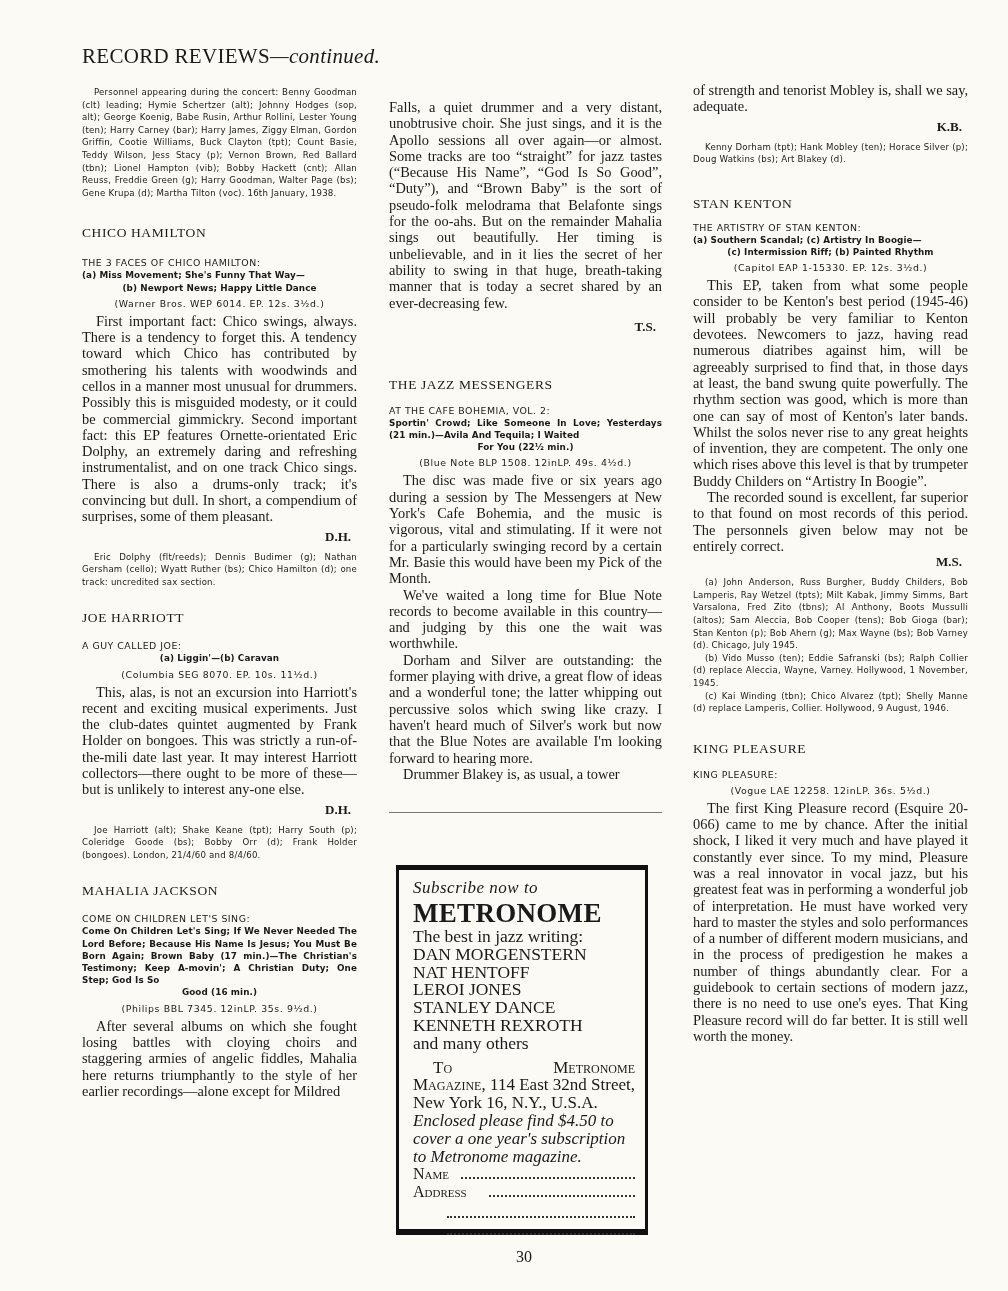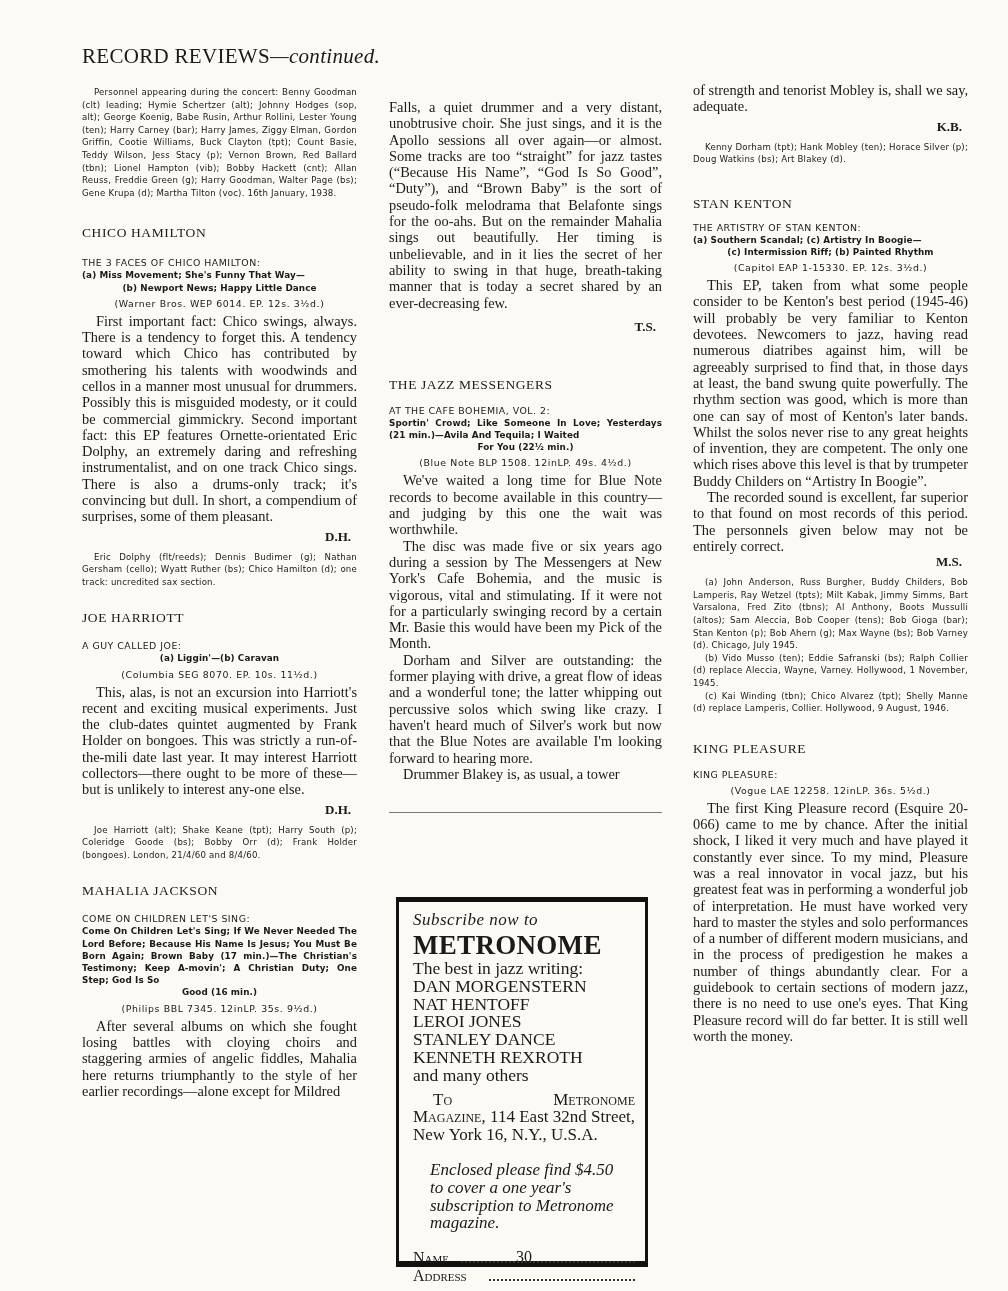--- a/index.html
+++ b/index.html
@@ -46,31 +46,31 @@
   .tracks .last { display: block; text-align: center; }
   .label-line {
     font-family: "DejaVu Sans", "Liberation Sans", sans-serif;
     font-size: 9.4px; text-align: center; letter-spacing: 0.6px;
     margin: 4px 0 4px 0;
   }
   .initials { text-align: right; font-weight: bold; font-size: 13px; margin: 4px 6px 6px 0; }
   .rule { height: 1px; background: #777; margin: 0; }
 
   .ad-box {
-    position: absolute; left: 396px; top: 897px; width: 252px; height: 370px;
+    position: absolute; left: 396px; top: 865px; width: 252px; height: 370px;
     border-left: 3px solid #111; border-right: 3px solid #111;
     border-top: 5px solid #111; border-bottom: 6px solid #111;
     box-sizing: border-box; padding: 8px 10px 0 14px;
   }
   .ad-sub { font-style: italic; font-size: 17px; margin: 0; letter-spacing: 0.5px; }
   .ad-title { font-weight: bold; font-size: 27px; margin: 0; line-height: 30px; letter-spacing: 0.3px; }
   .ad-line { font-size: 17.5px; line-height: 17.8px; margin: 0; }
   .ad-to { font-size: 17px; line-height: 17.8px; margin: 6px 0 0 0; }
   .ad-to .sc { font-variant: small-caps; margin-left: 20px; }
-  .ad-italic { font-style: italic; font-size: 17px; line-height: 17.8px; margin: 17px; }
+  .ad-italic { font-style: italic; font-size: 17px; line-height: 17.8px; margin: 0; }
   .ad-field { font-size: 16px; line-height: 18px; margin: 0; font-variant: small-caps; display: flex; }
   .ad-field .dots { flex: 1; border-bottom: 2px dotted #333; margin: 0 0 4px 12px; }
   .ad-dots { border-bottom: 2px dotted #333; height: 15px; margin-left: 34px; }
   .page-num {
     position: absolute; left: 516px; top: 1248px; font-size: 16px;
   }
 </style>
 </head>
 <body>
 
@@ -133,22 +133,22 @@
   <div style="height:36px"></div>
   <h3 class="heading">THE JAZZ MESSENGERS</h3>
   <div style="height:12px"></div>
   <p class="rec-title">AT THE CAFE BOHEMIA, VOL. 2:</p>
   <p class="tracks">
     <span>Sportin' Crowd; Like Someone In Love; Yesterdays (21 min.)—Avila And Tequila; I Waited</span>
     <span class="last">For You (22½ min.)</span>
   </p>
   <p class="label-line">(Blue Note BLP 1508. 12inLP. 49s. 4½d.)</p>
   <div class="body">
+    <p>The disc was made five or six years ago during a session by The Messengers at New York's Cafe Bohemia, and the music is vigorous, vital and stimulating. If it were not for a particularly swinging record by a certain Mr. Basie this would have been my Pick of the Month.</p>
     <p>We've waited a long time for Blue Note records to become available in this country—and judging by this one the wait was worthwhile.</p>
-    <p>The disc was made five or six years ago during a session by The Messengers at New York's Cafe Bohemia, and the music is vigorous, vital and stimulating. If it were not for a particularly swinging record by a certain Mr. Basie this would have been my Pick of the Month.</p>
     <p>Dorham and Silver are outstanding: the former playing with drive, a great flow of ideas and a wonderful tone; the latter whipping out percussive solos which swing like crazy. I haven't heard much of Silver's work but now that the Blue Notes are available I'm looking forward to hearing more.</p>
     <p>Drummer Blakey is, as usual, a tower</p>
   </div>
   <div style="height:30px"></div>
   <div class="rule"></div>
 </div>
 
 <div class="ad-box">
   <p class="ad-sub">Subscribe now to</p>
   <p class="ad-title">METRONOME</p>

